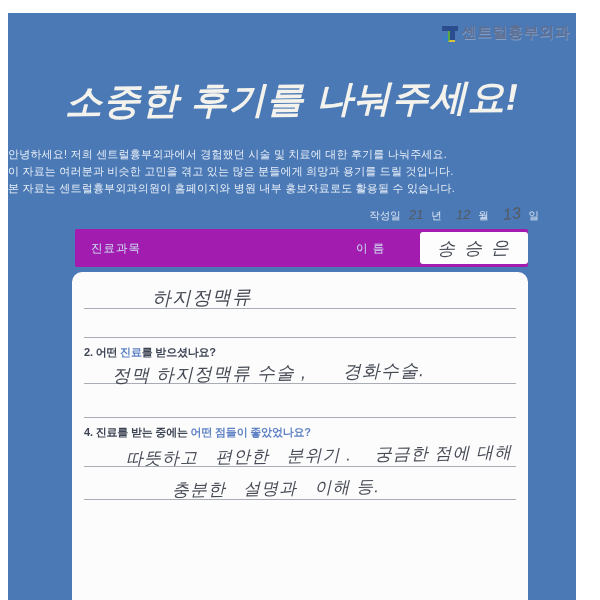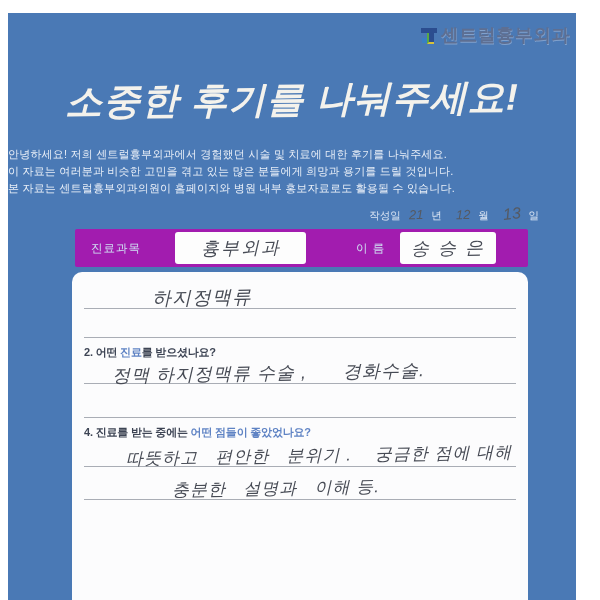--- a/index.html
+++ b/index.html
@@ -13,21 +13,21 @@
   }
   
   .logo{
     position:absolute;top:10px;right:6px;display:flex;align-items:center;gap:4px;
   }
   .logo-icon{position:relative;width:16px;height:16px;}
   .logo-icon .bar{position:absolute;left:0;top:1px;width:16px;height:5px;background:#2b4d8f;}
   .logo-icon .desc{position:absolute;right:3px;top:6px;width:5px;height:9px;background:#2b4d8f;border-left:2px solid #58a944;border-bottom:2px solid #d8c23a;}
   .logo-icon .sq{position:absolute;left:1px;bottom:0;width:5px;height:5px;background:#3a7fc4;}
   .logo-text{
-    font-size:18px;font-weight:bold;color:#5e6f92;letter-spacing:0.5px;
+    font-size:15px;font-weight:bold;color:#5e6f92;letter-spacing:0.5px;
     text-shadow:0.5px 0.5px 0 rgba(230,235,245,0.35);
   }
   
   .title{
     position:absolute;top:62px;left:0;width:100%;text-align:center;
     color:#f4f2ec;font-size:37px;font-weight:bold;font-style:italic;
     letter-spacing:1px;transform:rotate(-0.6deg);
   }
   
   .intro{
@@ -50,21 +50,21 @@
   .patient-bar .field-label{
     position:absolute;top:12px;color:#cfe0f2;font-size:11.5px;letter-spacing:1px;
   }
   .label-dept{left:16px;}
   .label-name{left:281px;letter-spacing:8px;}
   .input-box{
     position:absolute;top:3px;height:32px;background:#fdfdfd;border-radius:3px;
     display:flex;align-items:center;justify-content:center;
   }
   .box-dept{left:100px;width:131px;}
-  .box-name{left:325px;width:96px;}
+  .box-name{left:345px;width:108px;}
   .hand{
     color:#474b55;font-style:italic;
     transform:rotate(-1deg);white-space:pre;
   }
   .input-box .hand{font-size:18px;letter-spacing:2px;}
   
   .card{
     position:absolute;left:64px;top:259px;width:456px;height:341px;
     background:#fcfcfd;border-radius:10px 10px 0 0;
     padding:2px 12px 0 12px;box-sizing:border-box;overflow:hidden;
@@ -118,23 +118,20 @@
     <span class="hand hand-num">21</span>
     <span class="unit">년</span>
     <span class="hand hand-num">12</span>
     <span class="unit">월</span>
     <span class="hand hand-num big">13</span>
     <span class="unit">일</span>
   </div>
 
   <div class="patient-bar">
     <span class="field-label label-dept">진료과목</span>
-    <div class="input-box box-dept">
-      <span class="hand">흉부외과</span>
-    </div>
     <span class="field-label label-name">이 름</span>
     <div class="input-box box-name">
       <span class="hand">송 승 은</span>
     </div>
   </div>
 
   <div class="card">
 
     <div class="q-block q0">
       <div class="ans-line l0">

